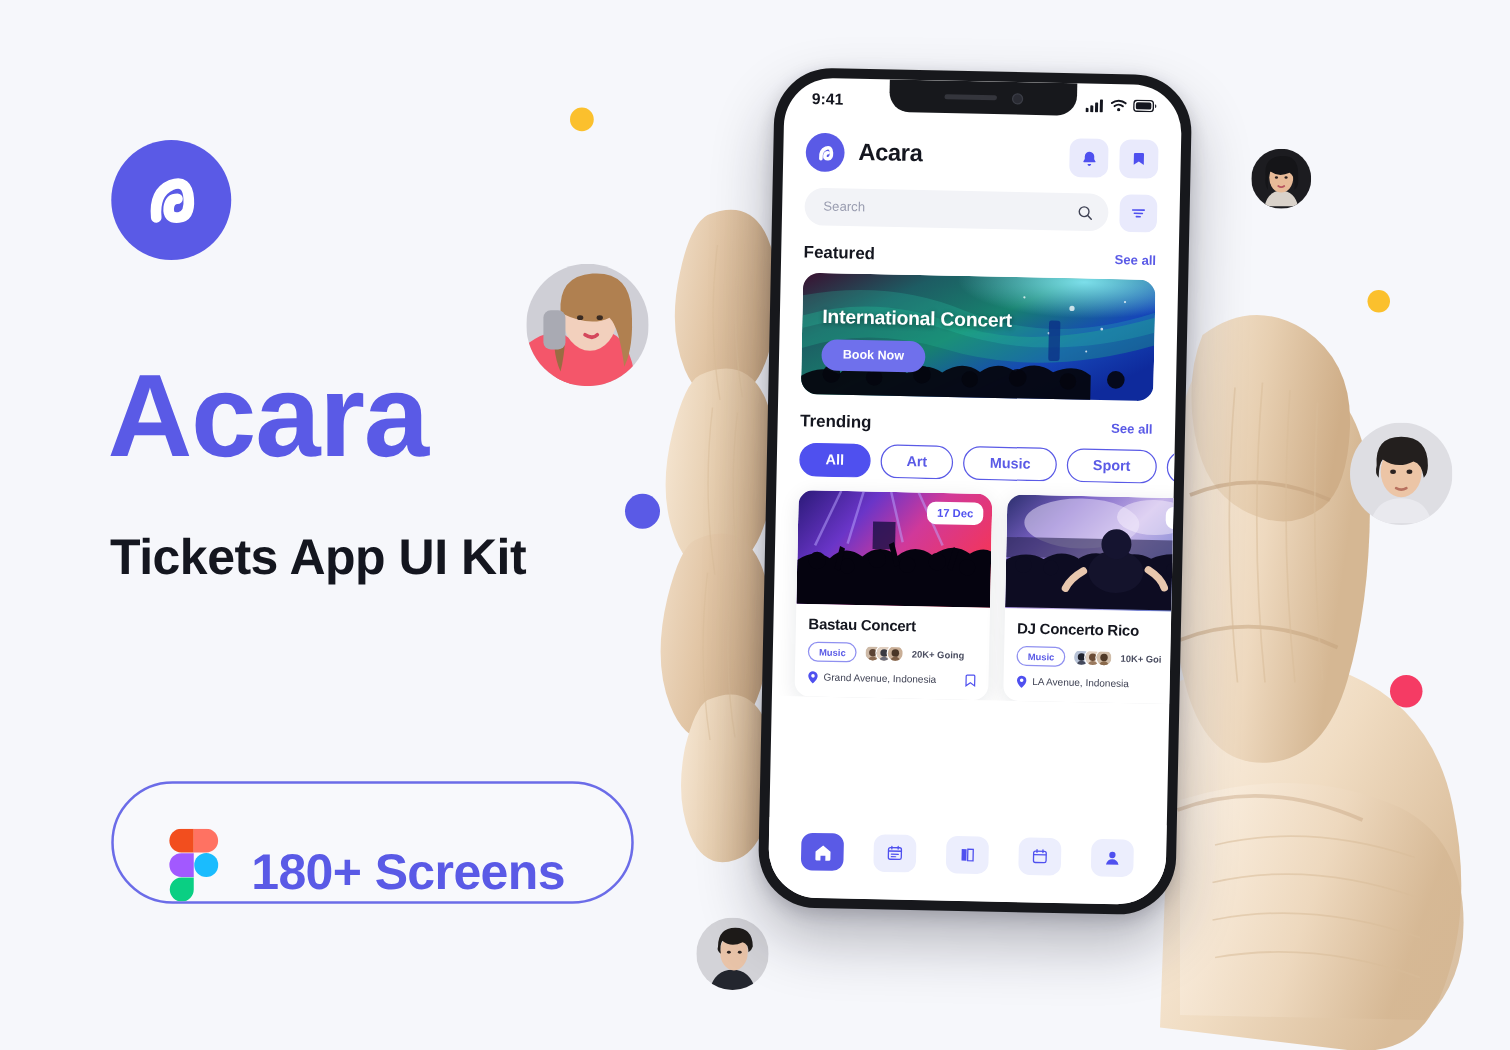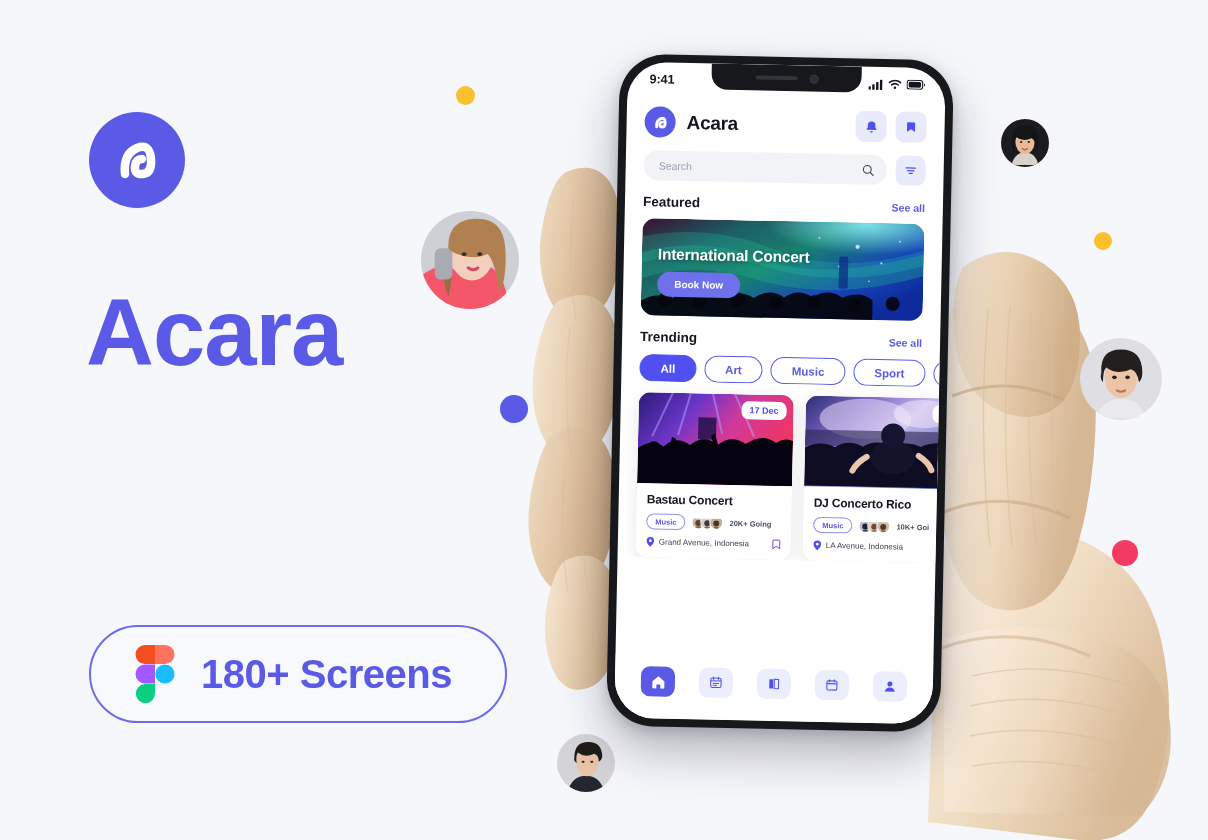--- a/index.html
+++ b/index.html
@@ -26,21 +26,21 @@
     position: absolute; left: 88px; top: 420px; width: 430px;
     font-size: 40px; font-weight: 700; color: #14161f;
     line-height: 1.32; letter-spacing: -0.4px;
   }
   .headline span { display: block; }
   .screens-pill {
     position: absolute; left: 89px; top: 625px;
     width: 418px; height: 98px;
     border: 2.5px solid #6b6ce8; border-radius: 49px;
     background: #f8f9fc;
-    display: flex; align-items: center; gap: 26px; padding-left: 44px;
+    display: flex; align-items: flex-end; gap: 26px; padding-left: 44px;
   }
   .screens-label {
     font-size: 40px; font-weight: 700; color: #5a5ae6; letter-spacing: -0.5px;
   }
 
   
   .dot { position: absolute; border-radius: 50%; }
   .dot-yellow-1 { left: 456px; top: 86px;  width: 19px; height: 19px; background: #fbc02d; }
   .dot-yellow-2 { left: 1094px; top: 232px; width: 18px; height: 18px; background: #fbc02d; }
   .dot-indigo   { left: 500px; top: 395px; width: 28px; height: 28px; background: #5a5ae6; }
@@ -264,20 +264,21 @@
 
   <div class="brand-logo">
     <svg width="56" height="56" viewBox="0 0 56 56" aria-hidden="true">
       <path d="M16 42 q-2 -20 12 -26 q13 -5 14 11 q1 14 -8 15 q-9 1 -8 -8 q1 -7 7 -7" fill="none" stroke="#ffffff" stroke-width="8.5" stroke-linecap="round" stroke-linejoin="round"></path>
     </svg>
   </div>
 
   <div class="brand-wordmark">Acara</div>
 
   <div class="headline">
+    <span>Tickets App UI Kit</span>
   </div>
 
   <div class="screens-pill">
     <svg width="40" height="58" viewBox="0 0 40 58">
       <path d="M10 0 h10 v19 h-10 a9.5 9.5 0 0 1 0 -19 z" fill="#f24e1e"></path>
       <path d="M20 0 h10 a9.5 9.5 0 0 1 0 19 h-10 z" fill="#ff7262"></path>
       <path d="M10 19.5 h10 v19 h-10 a9.5 9.5 0 0 1 0 -19 z" fill="#a259ff"></path>
       <circle cx="30" cy="29" r="9.6" fill="#1abcfe"></circle>
       <path d="M10 39 h10 v9.6 a9.6 9.6 0 1 1 -10 -9.6 z" fill="#0acf83"></path>
     </svg>

